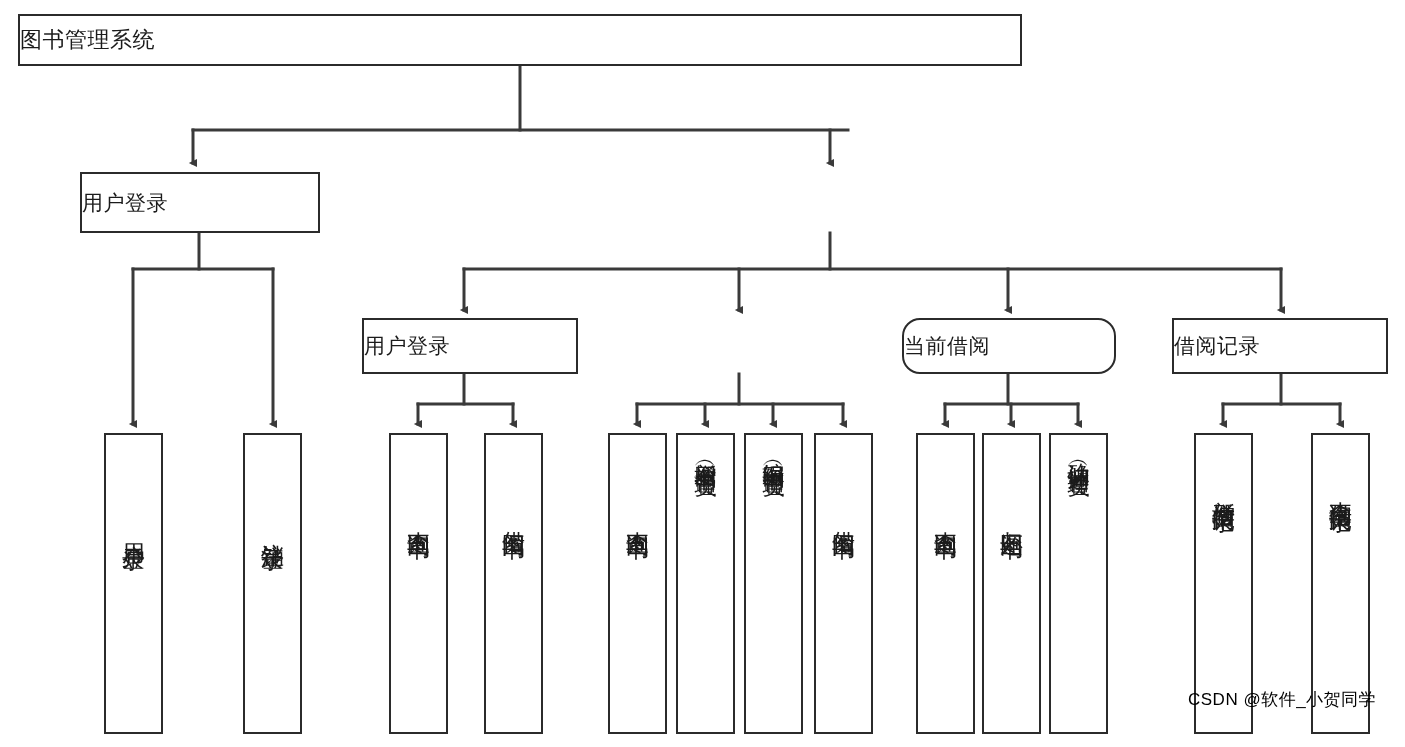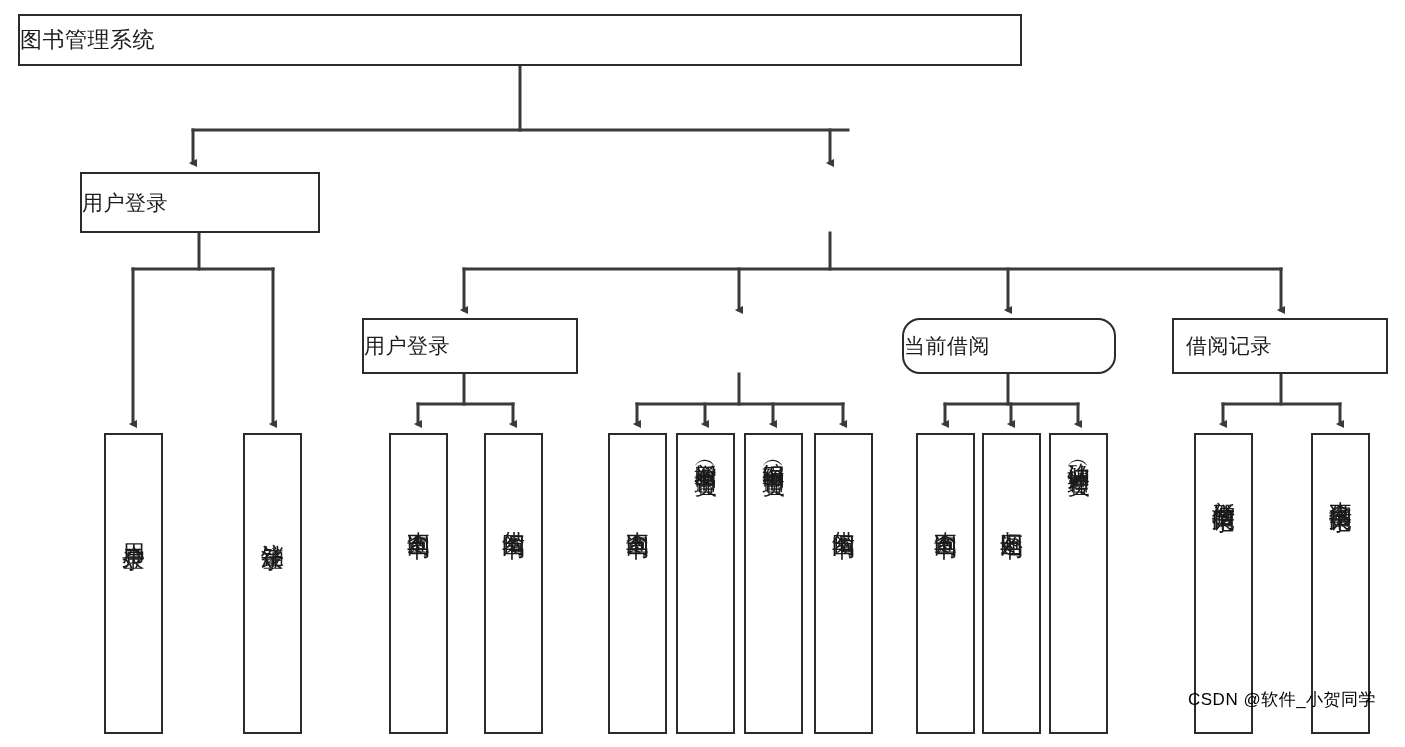--- a/index.html
+++ b/index.html
@@ -139,21 +139,21 @@
   <div class="node h" style="left:80px; top:172px; width:240px; height:61px;">
     <span class="lbl">用户登录</span>
   </div>
 
   <div class="node h" style="left:362px; top:318px; width:216px; height:56px;">
     <span class="lbl">用户登录</span>
   </div>
   <div class="node h" style="left:902px; top:318px; width:214px; height:56px;border-radius:18px;">
     <span class="lbl">当前借阅</span>
   </div>
-  <div class="node h" style="left:1172px; top:318px; width:216px; height:56px;padding-left:12px;">
+  <div class="node h" style="left:1172px; top:318px; width:216px; height:56px;">
     <span class="lbl">借阅记录</span>
   </div>
 
   <div class="node v" style="left:104px; top:433px; width:59px; height:301px; padding-top:90px;">
     <span class="lbl">用户登录</span>
   </div>
   <div class="node v" style="left:243px; top:433px; width:59px; height:301px; padding-top:90px;">
     <span class="lbl">注销登录</span>
   </div>
 

